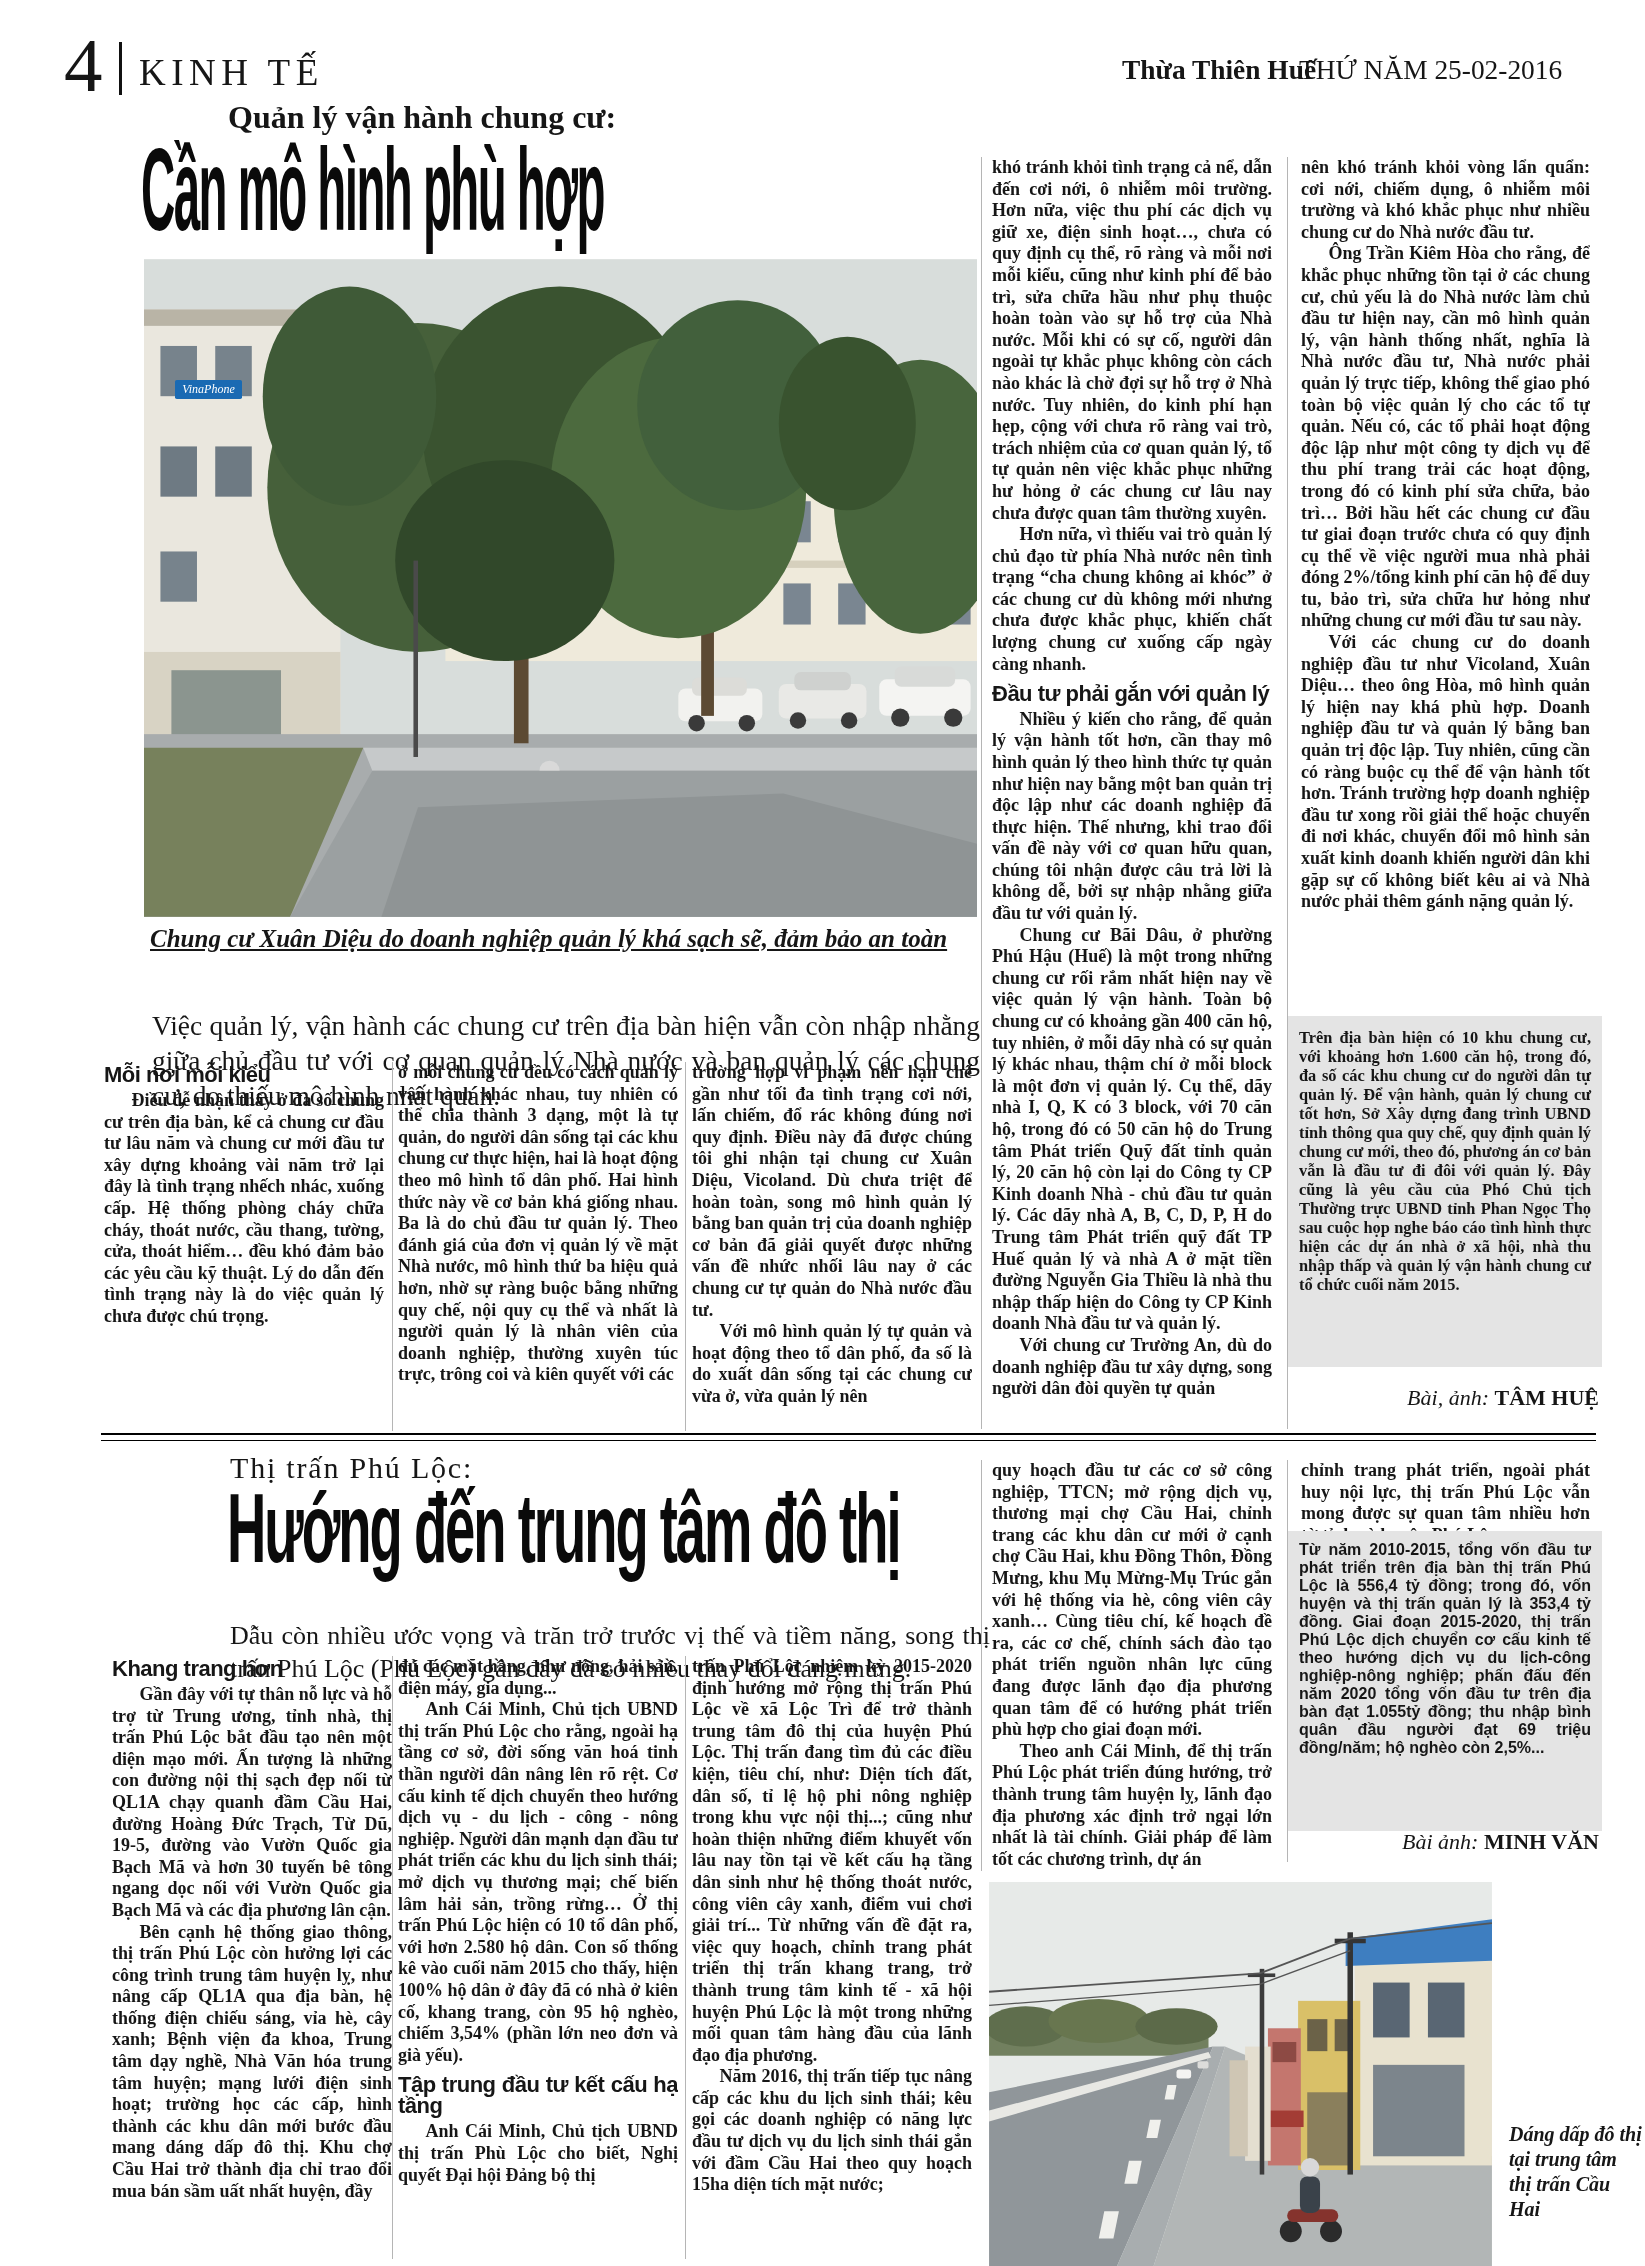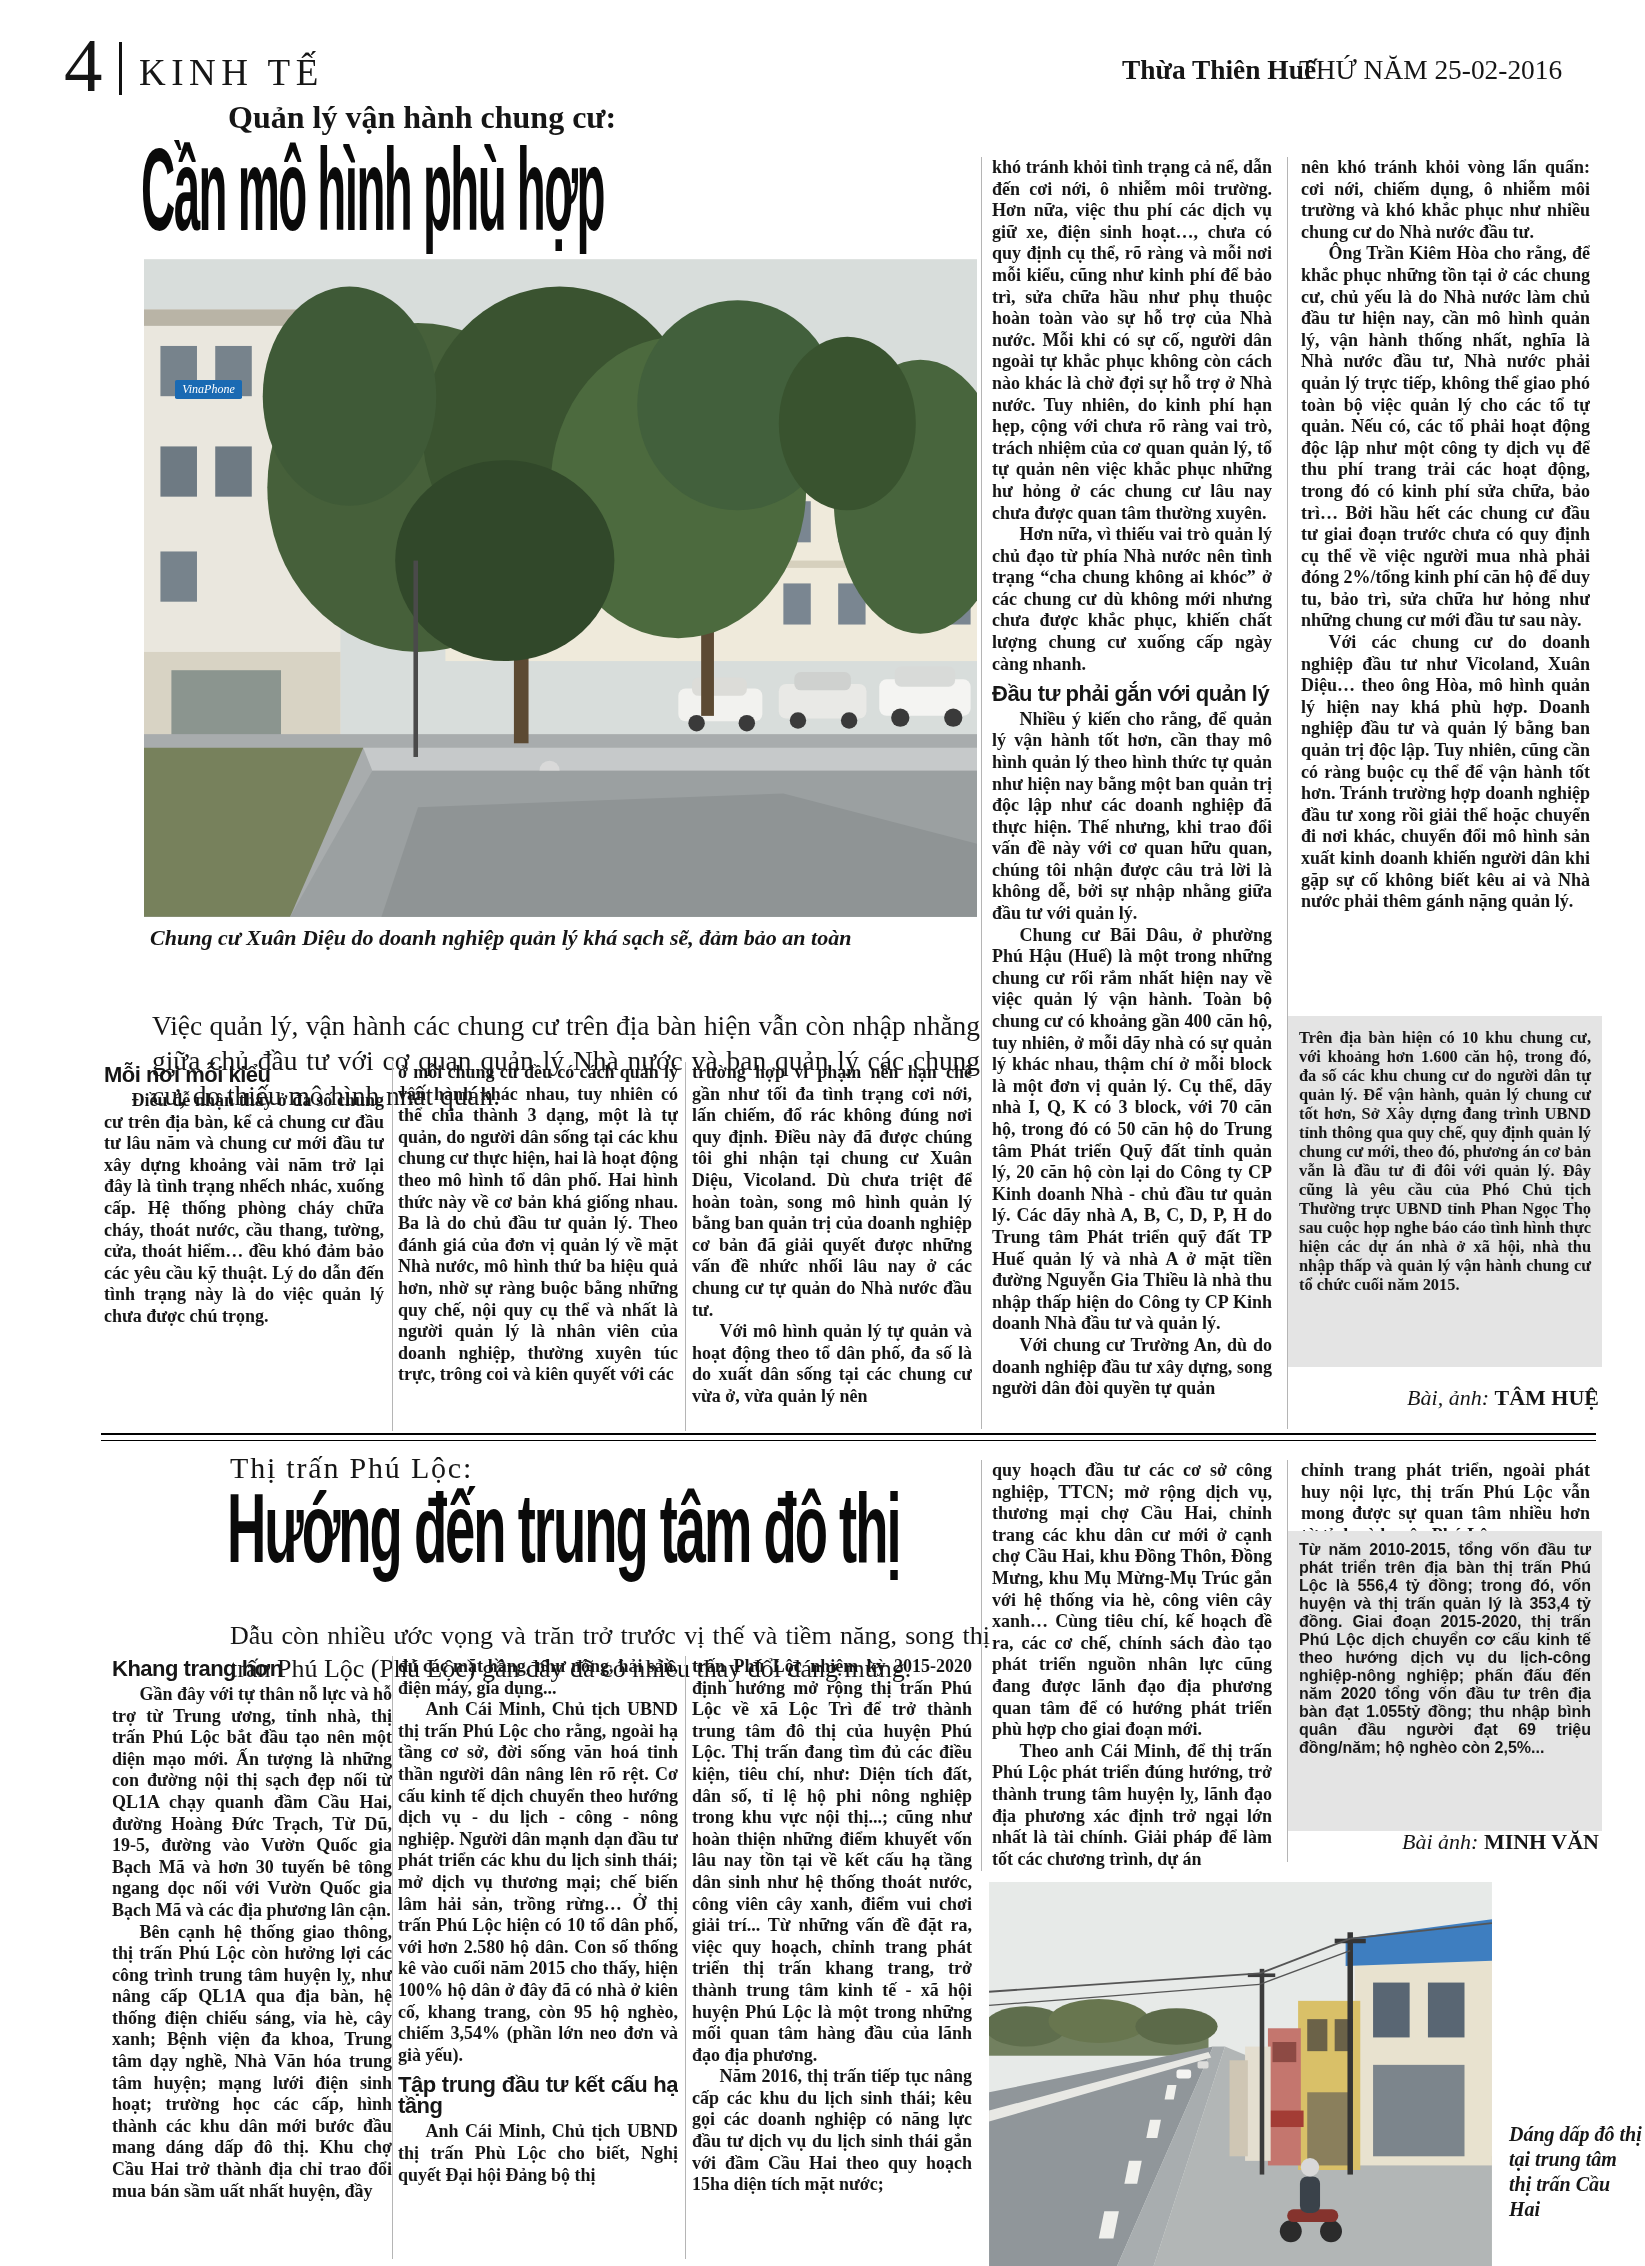--- a/index.html
+++ b/index.html
@@ -12,21 +12,21 @@
   .section{font-size:37px;letter-spacing:5.5px;}
   .masthead{font-size:27.4px;font-weight:bold;}
   .issuedate{font-size:27.4px;}
   
   .kicker{font-size:32px;font-weight:bold;}
   .kicker2{font-size:30px;font-weight:normal;letter-spacing:1.8px;}
   .headline span{display:inline-block;white-space:nowrap;font-family:"Liberation Sans",sans-serif;
         font-weight:bold;line-height:.96;transform-origin:left top;letter-spacing:-3.7px;color:#0a0a0a;}
   .h1span{font-size:113px;transform:scale(0.42,1.04);}
   .h2span{font-size:99px;transform:scale(0.55,1.0);letter-spacing:-2.7px;}
-  .caption{font-size:22px;font-weight:bold;font-style:italic;}
+  .caption{font-size:25px;font-weight:bold;font-style:italic;text-decoration:underline;}
   .lead{font-weight:normal;text-align:justify;margin-top:46px;}
   .lead1{font-size:27.4px;line-height:35px;}
   .lead2{font-size:26px;line-height:33px;}
   .col{font-size:18px;line-height:21.6px;text-align:justify;overflow:hidden;}
   .col p{margin:0;text-indent:27.4px;font-weight:bold;}
   .col p.noind{text-indent:0;}
   .subhead{font-family:"Liberation Sans",sans-serif;font-weight:bold;font-size:22px;
            letter-spacing:-0.5px;margin:1.8px 0 4.6px 0;text-indent:0;}
   .infobox{background:#e4e4e4;overflow:hidden;text-align:justify;}
   .box1{font-family:"Liberation Serif",serif;font-weight:bold;font-size:16.4px;line-height:19px;padding:12px 11px;}

